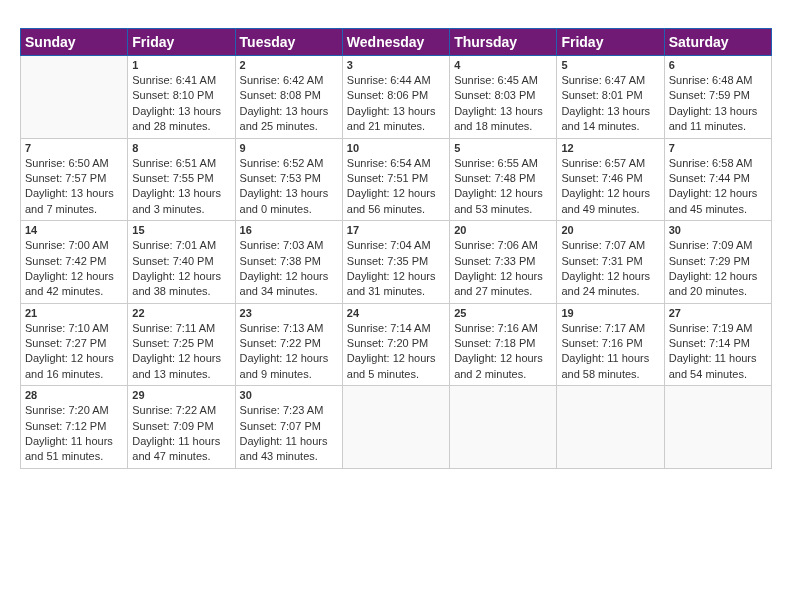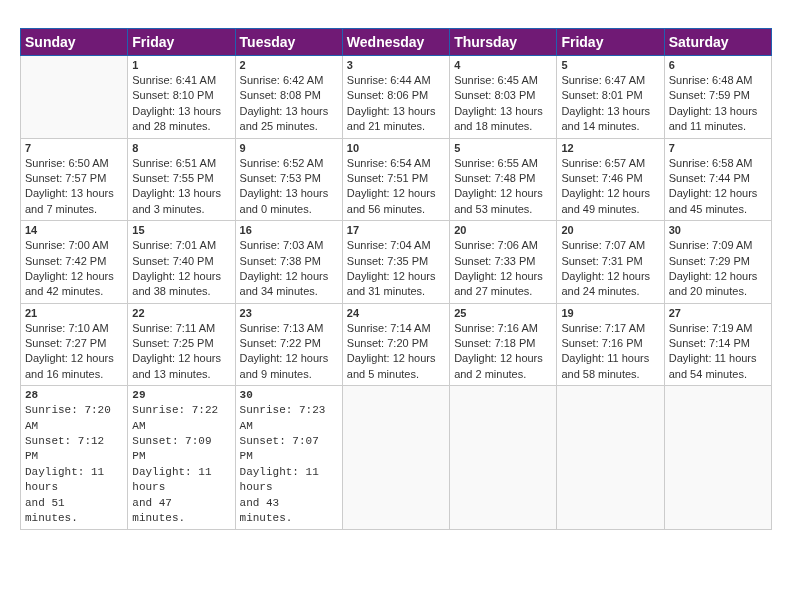--- a/index.html
+++ b/index.html
@@ -87,21 +87,20 @@
       display: block;
       margin-bottom: 2px;
     }
     .day-info {
       font-size: 11px;
       line-height: 1.4;
       color: #333;
     }
     .last-row td {
       height: 70px;
-      font-family: Liberation Mono, monospace;
     }
   </style>
 </head>
 <body>
 
 <div class="page">
   <div class="header">
     <div class="logo">
 
       <div class="logo-text">

